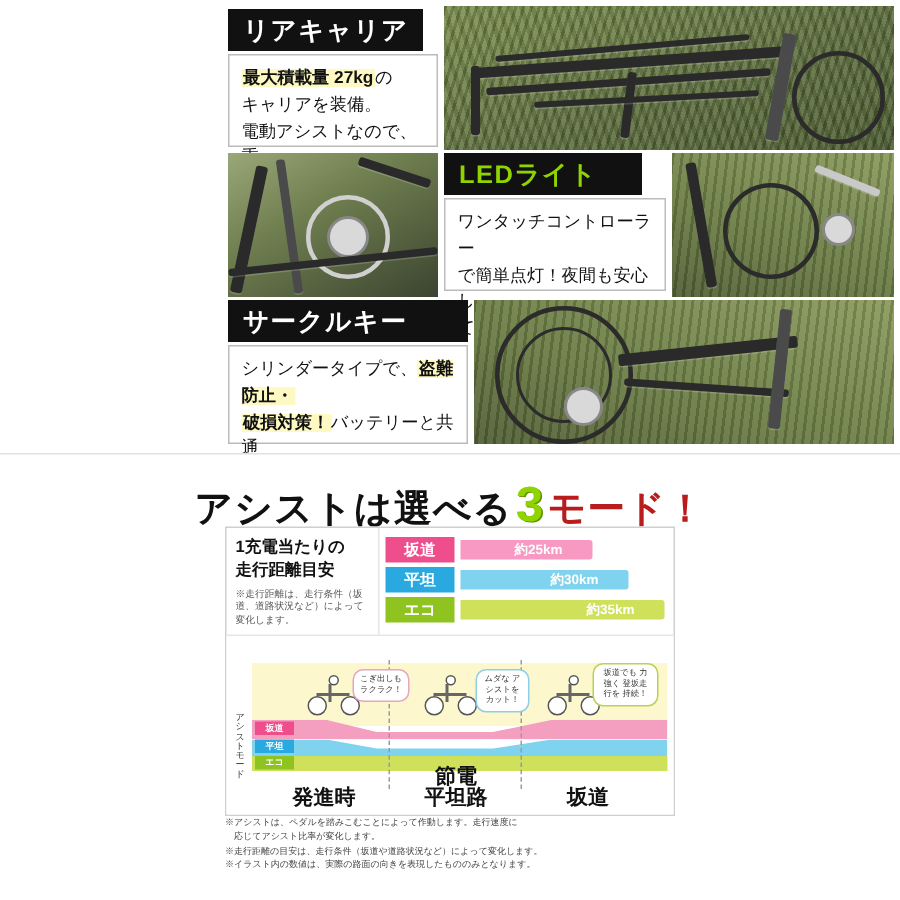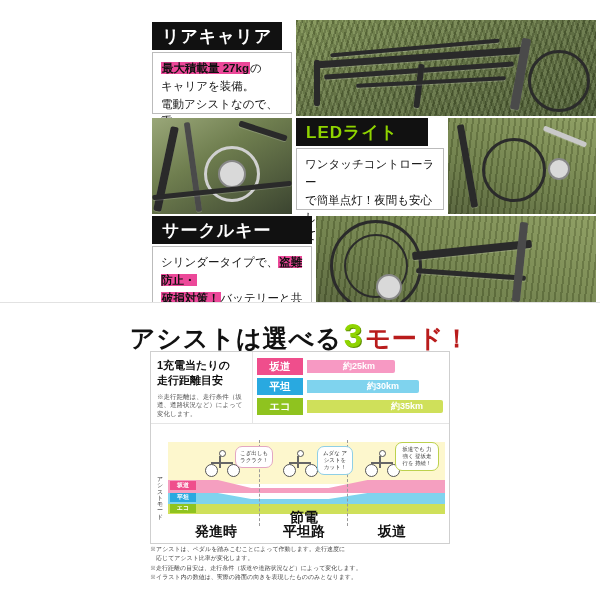--- a/index.html
+++ b/index.html
@@ -12,21 +12,21 @@
   #page {
     position: relative;
     width: 600px; height: 600px;
     overflow: hidden;
     background: #ffffff;
   }
 
   
   .features {
     position: absolute;
-    left: 0; top: 16px;
+    left: 0; top: 0;
     width: 600px; height: 302px;
   }
 
   .feature-block { position: absolute; }
 
   
   .headline {
     position: absolute;
     background: #111111;
     color: #ffffff;
@@ -44,21 +44,21 @@
   .copybox {
     position: absolute;
     background: #ffffff;
     border: 1px solid #bbbbbb;
     font-size: 11.5px;
     line-height: 1.55;
     color: #111111;
     padding: 7px 8px 6px 8px;
   }
   .copybox .em {
-    background: #ec4899;
+    background: #fef9c3;
     font-weight: bold;
     padding: 0 1px;
   }
 
   
   .photo {
     position: absolute;
     overflow: hidden;
     background: #6d7f4a;
   }

